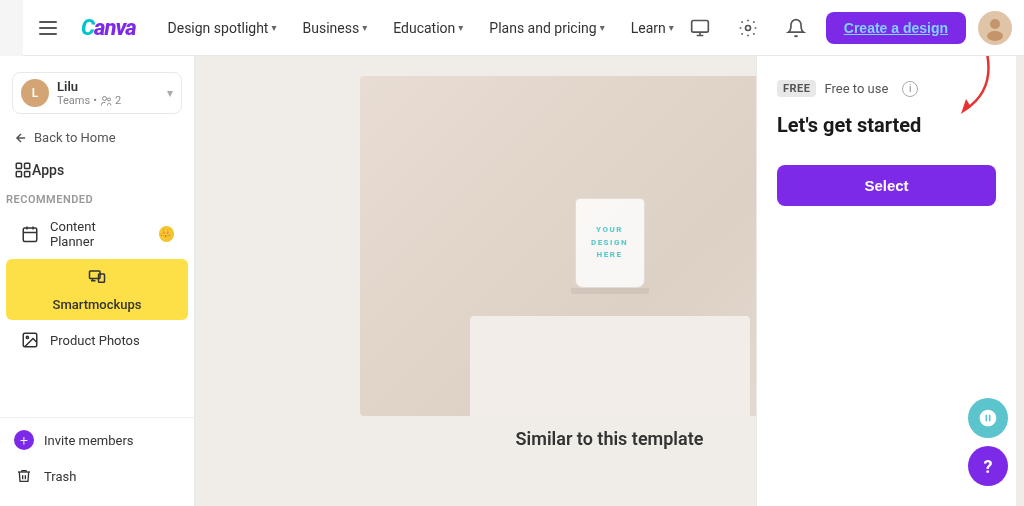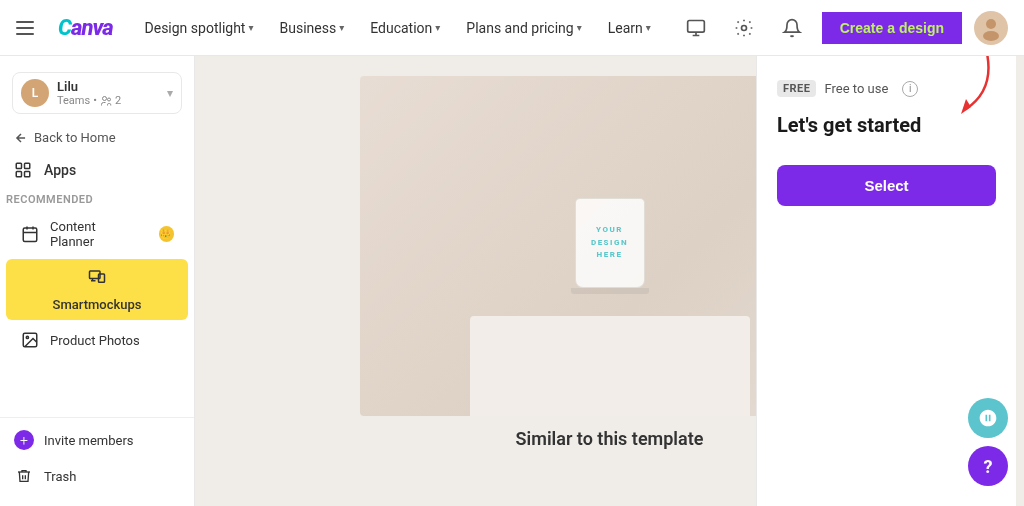--- a/index.html
+++ b/index.html
@@ -1,34 +1,34 @@
 <!DOCTYPE html>
 <html><head>
   <meta charset="utf-8">
   <style>
     * { box-sizing: border-box; margin: 0; padding: 0; }
     body { font-family: -apple-system, BlinkMacSystemFont, 'Segoe UI', Roboto, sans-serif; background: #f5f5f5; overflow: hidden; width: 1024px; height: 506px; }
 
     
     .topnav {
       display: flex; align-items: center; background: #fff; height: 56px; padding: 17px 16px;
-      border-bottom: 1px solid #e8e8e8; position: relative; z-index: 10;
+      border-bottom: 1px solid #e8e8e8; position: relative; z-index: 10; margin-left: 23px;
     }
     .topnav-left { display: flex; align-items: center; gap: 24px; flex: 1; }
     .hamburger-icon { cursor: pointer; display: flex; flex-direction: column; gap: 4px; }
     .hamburger-icon span { display: block; width: 18px; height: 2px; background: #555; border-radius: 1px; }
     .canva-logo { color: #7d2ae8; font-weight: 800; font-size: 22px; font-style: italic; letter-spacing: -1px; cursor: pointer; }
     .nav-links { display: flex; align-items: center; gap: 10px; }
     .nav-link { display: flex; align-items: center; gap: 3px; font-size: 14px; color: #333; cursor: pointer; padding: 6px 8px; border-radius: 6px; white-space: nowrap; }
     .nav-link .chevron { font-size: 10px; color: #666; }
     .topnav-right { display: flex; align-items: center; gap: 12px; }
     .nav-icon-btn { width: 36px; height: 36px; display: flex; align-items: center; justify-content: center; cursor: pointer; border-radius: 8px; color: #555; font-size: 18px; }
     .create-design-btn {
-      background: #7d2ae8; color: #bef264; border: none; border-radius: 0; padding: 8px 18px;
-      font-size: 14px; font-weight: 600; cursor: pointer; white-space: nowrap;
+      background: #7d2ae8; color: #7dd3fc; border: none; border-radius: 8px; padding: 8px 18px;
+      font-size: 14px; font-weight: 600; cursor: pointer; white-space: nowrap; text-decoration: underline;
     }
     .avatar { width: 34px; height: 34px; border-radius: 50%; background: #e0c4a8; cursor: pointer; overflow: hidden; display: flex; align-items: center; justify-content: center; }
 
     
     .main-layout { display: flex; height: calc(506px - 56px); }
 
     
     .sidebar {
       width: 195px; background: #fff; border-right: 1px solid #e8e8e8;
       display: flex; flex-direction: column; padding: 8px 0; flex-shrink: 0;
@@ -37,21 +37,21 @@
     .user-selector {
       display: flex; align-items: center; gap: 8px; padding: 6px 8px; border-radius: 8px;
       cursor: pointer; border: 1px solid #e8e8e8;
     }
     .user-avatar { width: 28px; height: 28px; border-radius: 50%; background: #d4a574; display: flex; align-items: center; justify-content: center; font-size: 12px; color: #fff; font-weight: 600; }
     .user-info { flex: 1; }
     .user-name { font-size: 13px; font-weight: 600; color: #333; }
     .user-team { font-size: 11px; color: #888; display: flex; align-items: center; gap: 3px; }
     .chevron-down { color: #aaa; font-size: 12px; }
     .sidebar-back { display: flex; align-items: flex-end; gap: 6px; padding: 8px 14px; cursor: pointer; font-size: 13px; color: #555; }
-    .sidebar-apps { display: flex; align-items: center; gap: 12px; padding: 8px 14px; cursor: pointer; font-size: 14px; color: #333; font-weight: 500; }
+    .sidebar-apps { display: flex; align-items: center; gap: 0; padding: 8px 14px; cursor: pointer; font-size: 14px; color: #333; font-weight: 500; }
     .sidebar-section-label { font-size: 11px; color: #999; font-weight: 600; padding: 6px 6px 4px; text-transform: uppercase; letter-spacing: 0.5px; }
     .sidebar-item {
       display: flex; align-items: center; gap: 10px; padding: 8px 14px; cursor: pointer;
       font-size: 13px; color: #333; border-radius: 6px; margin: 1px 6px;
     }
     .sidebar-item.active { background: #fde047; font-weight: 500; flex-direction: column; }
     .sidebar-item-icon { width: 20px; height: 20px; display: flex; align-items: center; justify-content: center; flex-shrink: 0; }
     .badge-crown { background: #f4c430; border-radius: 50%; width: 16px; height: 16px; display: flex; align-items: center; justify-content: center; font-size: 9px; }
     .sidebar-spacer { flex: 1; }
     .sidebar-bottom { padding: 4px 0; border-top: 1px solid #eee; }

